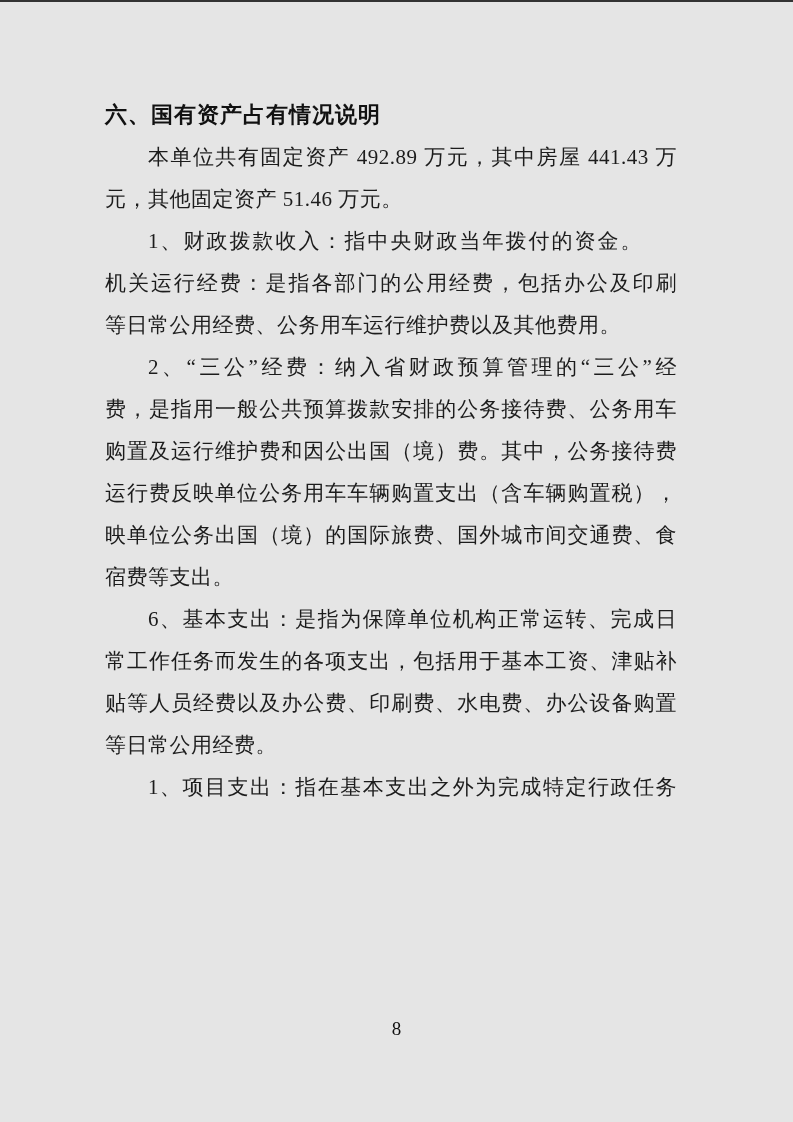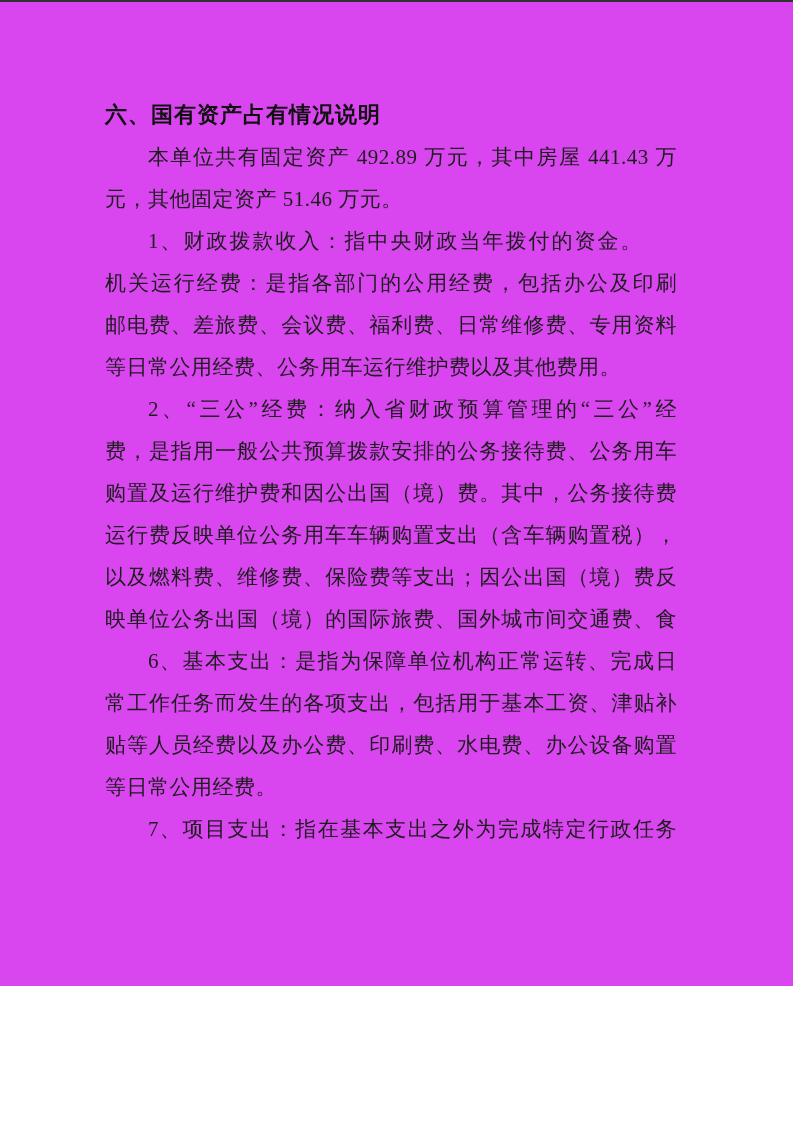--- a/index.html
+++ b/index.html
@@ -3,22 +3,22 @@
 <meta charset="utf-8">
 <style>
   html, body {
     margin: 0;
     padding: 0;
     background: #ffffff;
   }
   .page {
     position: relative;
     width: 793px;
-    height: 986px;
-    background: #d946ef;
+    height: 1122px;
+    background: #e5e5e5;
     overflow: hidden;
     color: #1c1c1c;
     font-family: "Liberation Serif", "DejaVu Serif", serif;
   }
   .top-edge {
     position: absolute;
     top: 0;
     left: 0;
     width: 793px;
     height: 2px;
@@ -74,28 +74,27 @@
 <body>
 
 <div class="page">
   <div class="top-edge"></div>
   <div class="content" id="content">
       <div class="line heading">六、国有资产占有情况说明</div>
       <div class="line indent justify">本单位共有固定资产 492.89 万元，其中房屋 441.43 万</div>
       <div class="line">元，其他固定资产 51.46 万元。</div>
       <div class="line indent spaced">1、财政拨款收入：指中央财政当年拨付的资金。</div>
       <div class="line justify">机关运行经费：是指各部门的公用经费，包括办公及印刷费、</div>
-      <div class="line justify">邮电费、差旅费、会议费、福利费、日常维修费、专用资料</div>
       <div class="line">等日常公用经费、公务用车运行维护费以及其他费用。</div>
       <div class="line indent justify">2、“三公”经费：纳入省财政预算管理的“三公”经</div>
       <div class="line justify">费，是指用一般公共预算拨款安排的公务接待费、公务用车</div>
       <div class="line justify">购置及运行维护费和因公出国（境）费。其中，公务接待费</div>
       <div class="line justify">运行费反映单位公务用车车辆购置支出（含车辆购置税），</div>
-      <div class="line justify">以及燃料费、维修费、保险费等支出；因公出国（境）费反</div>
       <div class="line justify">映单位公务出国（境）的国际旅费、国外城市间交通费、食</div>
+      <div class="line">宿费等支出。</div>
       <div class="line indent justify">6、基本支出：是指为保障单位机构正常运转、完成日</div>
       <div class="line justify">常工作任务而发生的各项支出，包括用于基本工资、津贴补</div>
       <div class="line justify">贴等人员经费以及办公费、印刷费、水电费、办公设备购置</div>
       <div class="line">等日常公用经费。</div>
-      <div class="line indent justify">7、项目支出：指在基本支出之外为完成特定行政任务</div>
+      <div class="line indent justify">1、项目支出：指在基本支出之外为完成特定行政任务</div>
     </div>
   <div class="page-number">8</div>
 </div>
 
 </body></html>

